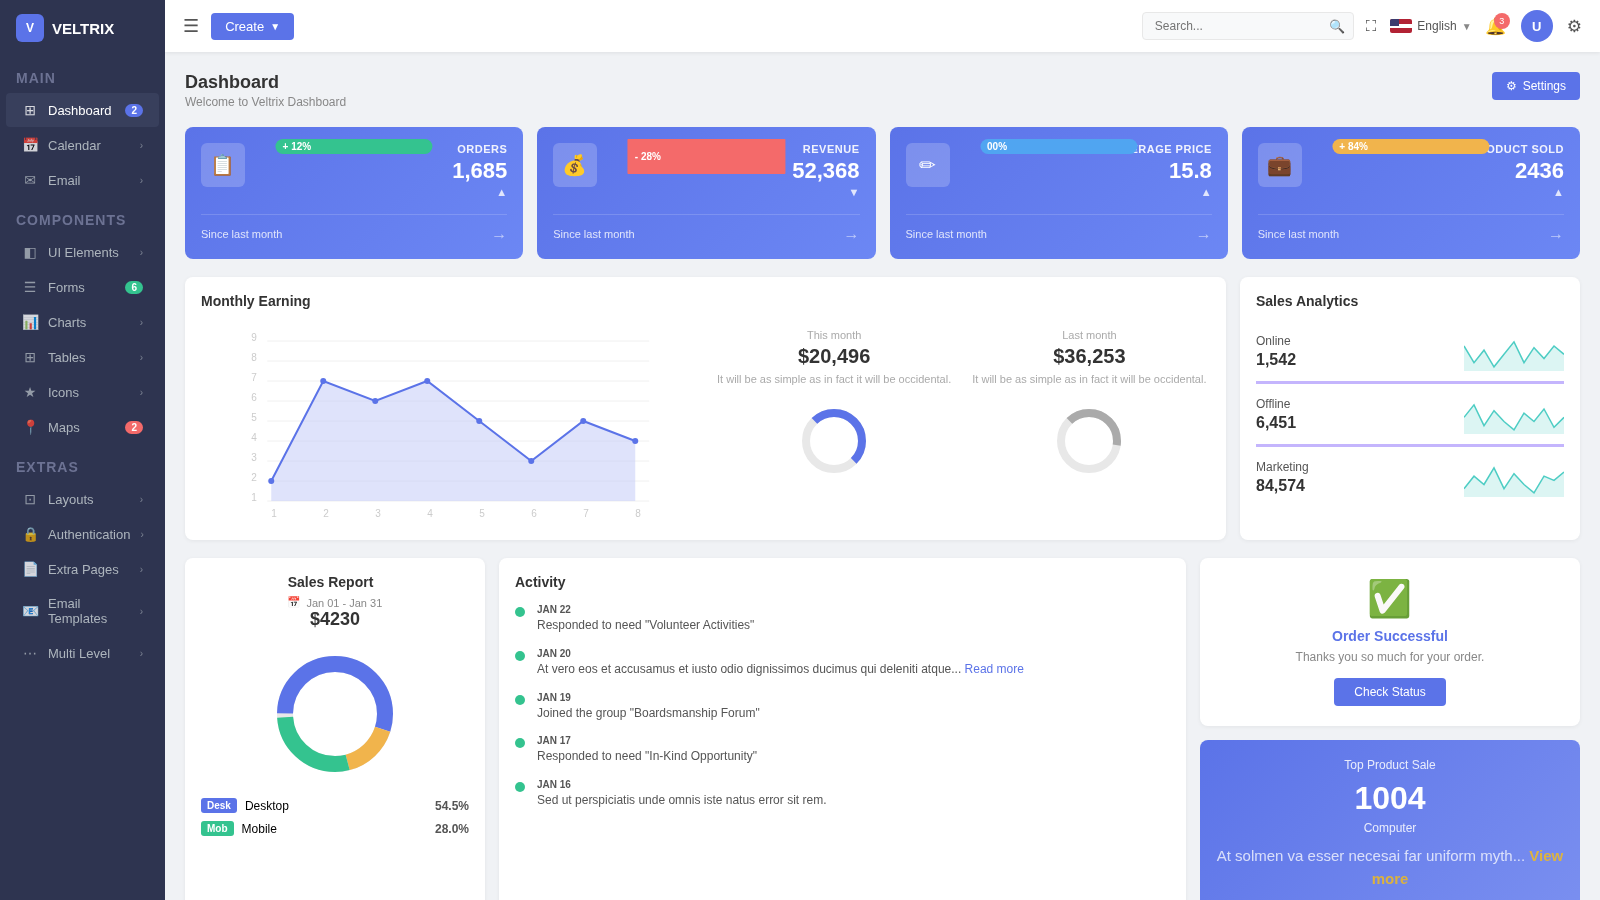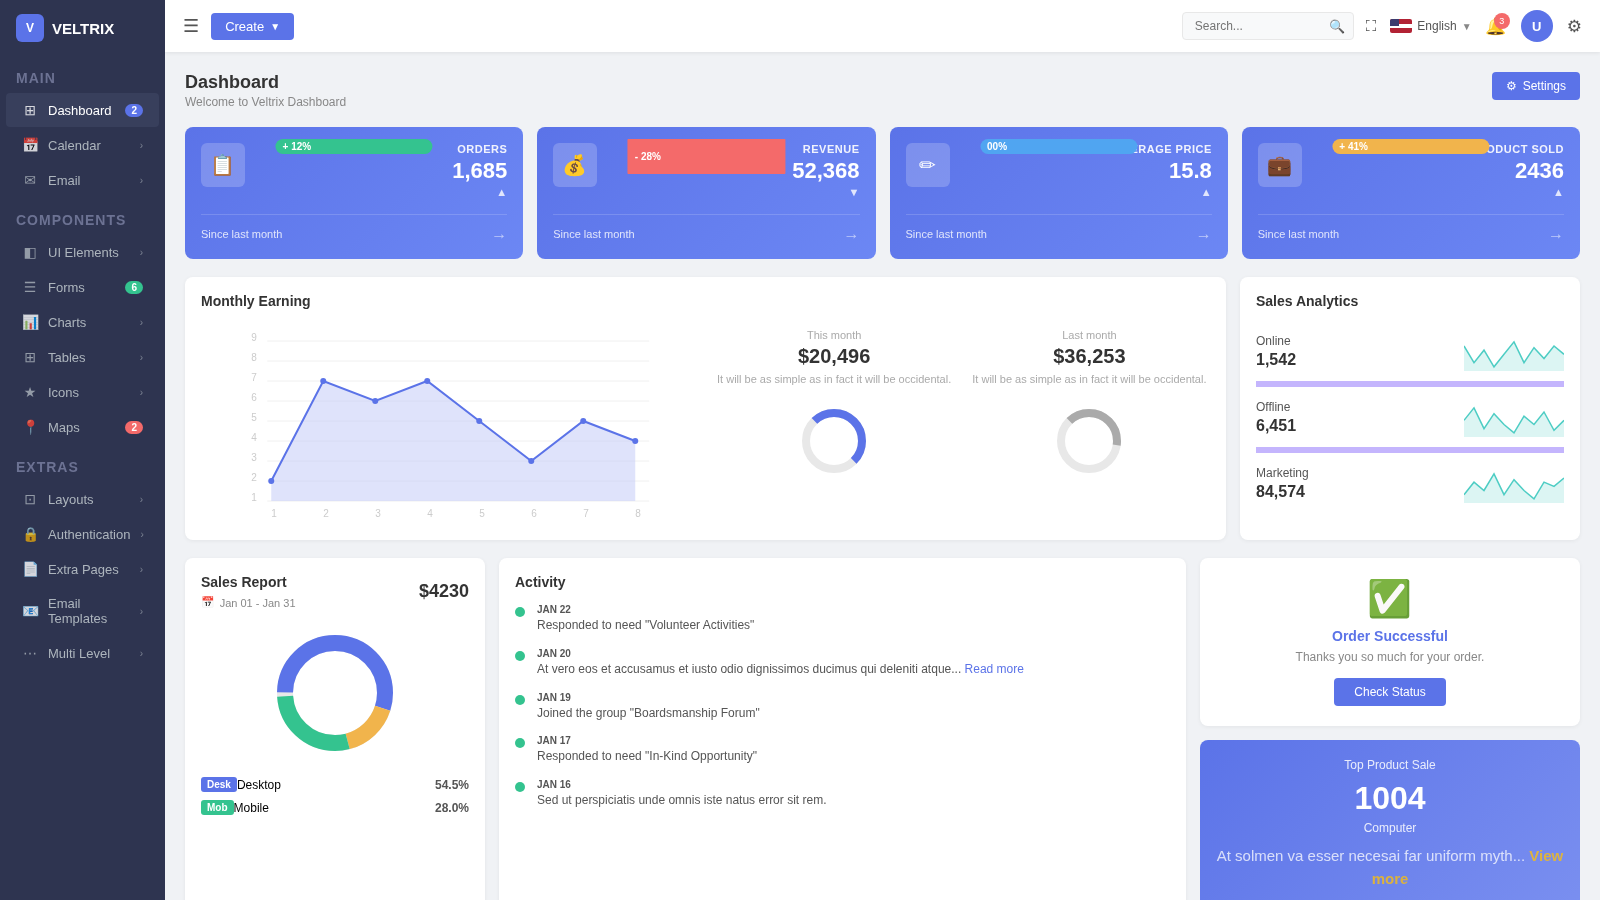--- a/index.html
+++ b/index.html
@@ -109,21 +109,21 @@
       position: relative;
       display: flex;
       align-items: center;
     }
     .search-input {
       border: 1px solid #e8e8e8;
       background: #f8f9fa;
       border-radius: 4px;
       padding: 6px 30px 6px 12px;
       font-size: 12px;
-      width: 172px;
+      width: 212px;
       color: #555;
       outline: none;
     }
     .search-icon-top { position: absolute; right: 8px; color: #aaa; font-size: 13px; }
     .topbar-actions { display: flex; align-items: center; gap: 14px; }
     .flag-icon {
       width: 22px; height: 14px;
       background: linear-gradient(to bottom, #b22234 0%, #b22234 35%, white 35%, white 65%, #b22234 65%);
       border-radius: 2px;
       position: relative;
@@ -291,21 +291,21 @@
       border-radius: 8px;
       padding: 16px;
       box-shadow: 0 1px 4px rgba(0,0,0,0.06);
     }
     .analytics-title { font-size: 14px; font-weight: 600; color: #333; margin-bottom: 12px; }
     .analytics-row {
       display: flex;
       align-items: center;
       justify-content: space-between;
       padding: 10px 0;
-      border-bottom: 6px solid #c4b5fd;
+      border-bottom: 3px solid #c4b5fd;
     }
     .analytics-row:last-child { border-bottom: none; }
     .analytics-row-left {}
     .analytics-row-label { font-size: 12px; color: #555; margin-bottom: 3px; }
     .analytics-row-value { font-size: 16px; font-weight: 600; color: #333; }
     .sparkline { width: 100px; height: 40px; }
 
     
     .bottom-row {
       display: grid;
@@ -318,36 +318,38 @@
       background: white;
       border-radius: 8px;
       padding: 16px;
       box-shadow: 0 1px 4px rgba(0,0,0,0.06);
     }
     .sales-report-header {
       display: flex;
       align-items: center;
       justify-content: space-between;
       margin-bottom: 12px;
+      flex-direction: column;
     }
     .sales-report-title { font-size: 14px; font-weight: 600; color: #333; }
     .date-range {
       display: flex;
       align-items: center;
       gap: 5px;
       font-size: 11px;
       color: #888;
       margin-top: 6px;
     }
     .total-amount { font-size: 18px; font-weight: 700; color: #333; }
     .donut-chart-wrap { display: flex; justify-content: center; margin: 14px 0; }
     .breakdown-list { margin-top: 10px; }
     .breakdown-item {
       display: flex;
       align-items: center;
+      gap: 8px;
       margin-bottom: 8px;
       font-size: 12px;
     }
     .breakdown-badge {
       padding: 2px 6px;
       border-radius: 3px;
       font-size: 10px;
       font-weight: 700;
       color: white;
     }
@@ -616,21 +618,21 @@
   </div>
         <div class="stat-card">
     <div class="card-top">
       <div class="card-icon-wrap">💼</div>
       <div class="card-info">
         <div class="card-label">PRODUCT SOLD</div>
         <div class="card-value">2436</div>
         <div class="card-trend">▲</div>
       </div>
     </div>
-    <span class="card-badge" style="background:#f1b44c;position:absolute;top:12px;right:12px;padding:2px 7px;border-radius:10px;font-size:10px;font-weight:700;color:white;">+ 41%</span>
+    <span class="card-badge" style="background:#f1b44c;position:absolute;top:12px;right:12px;padding:2px 7px;border-radius:10px;font-size:10px;font-weight:700;color:white;">+ 84%</span>
     <div class="card-footer">
       <span>Since last month</span>
       <span style="font-size:16px;opacity:0.7;">→</span>
     </div>
   </div>
       </div>
 
     <div class="mid-row">
 
       <div class="chart-card">

